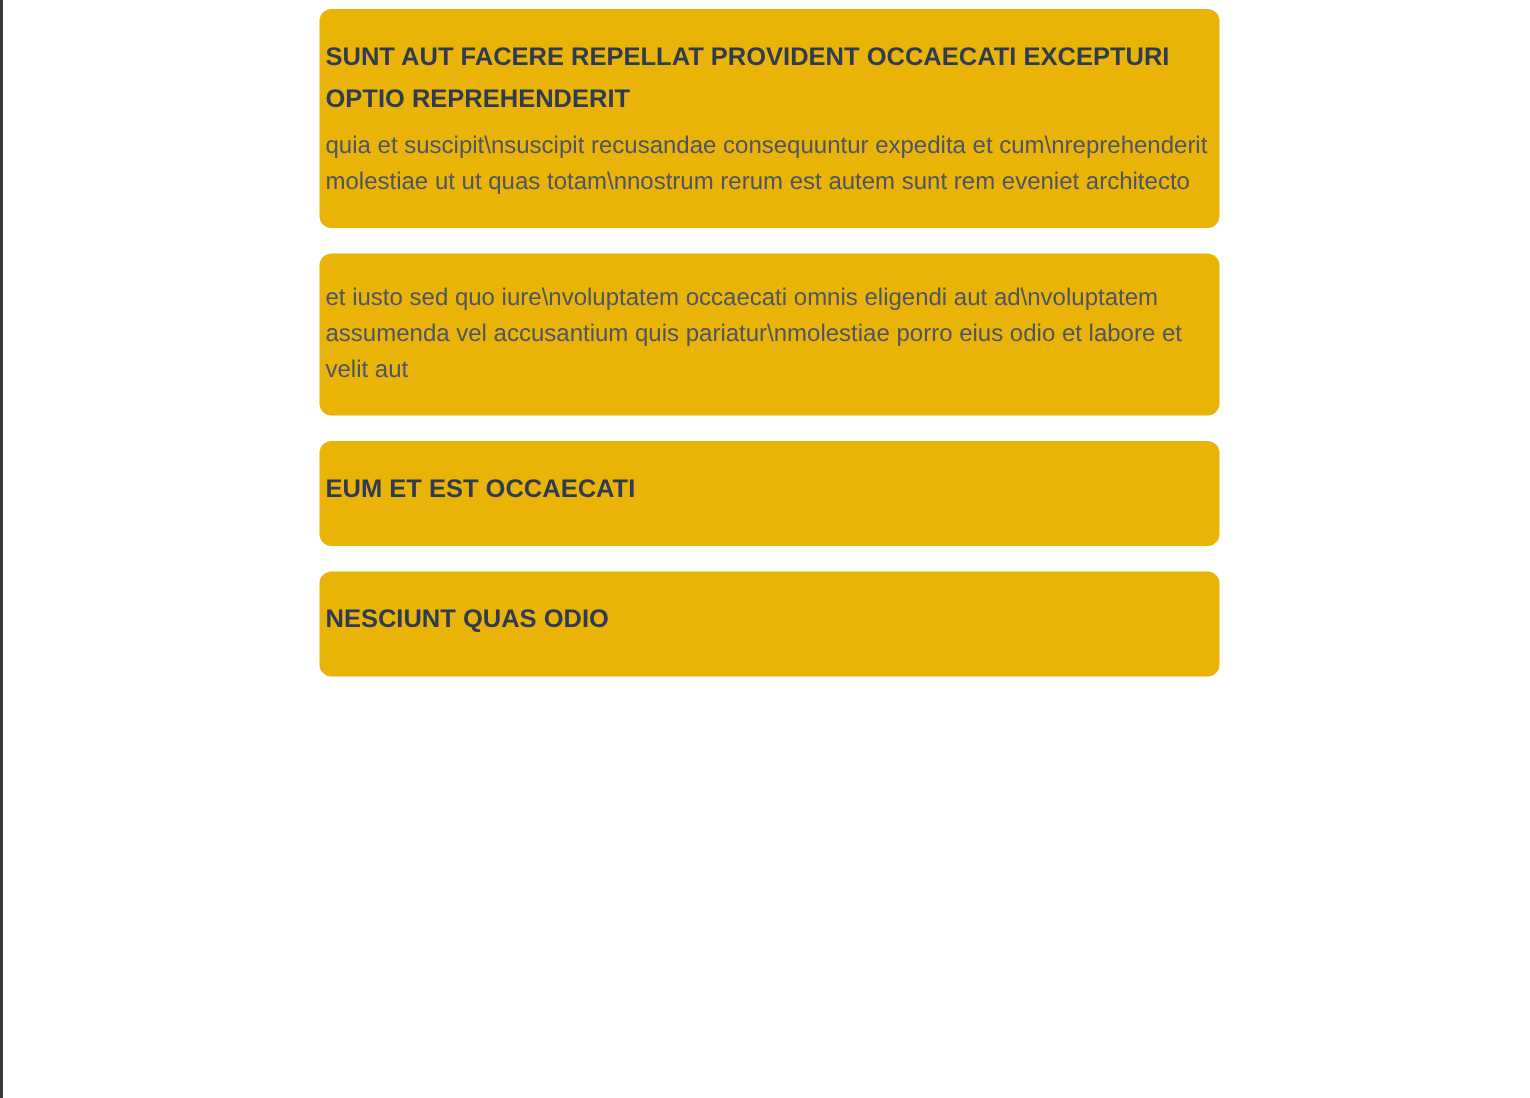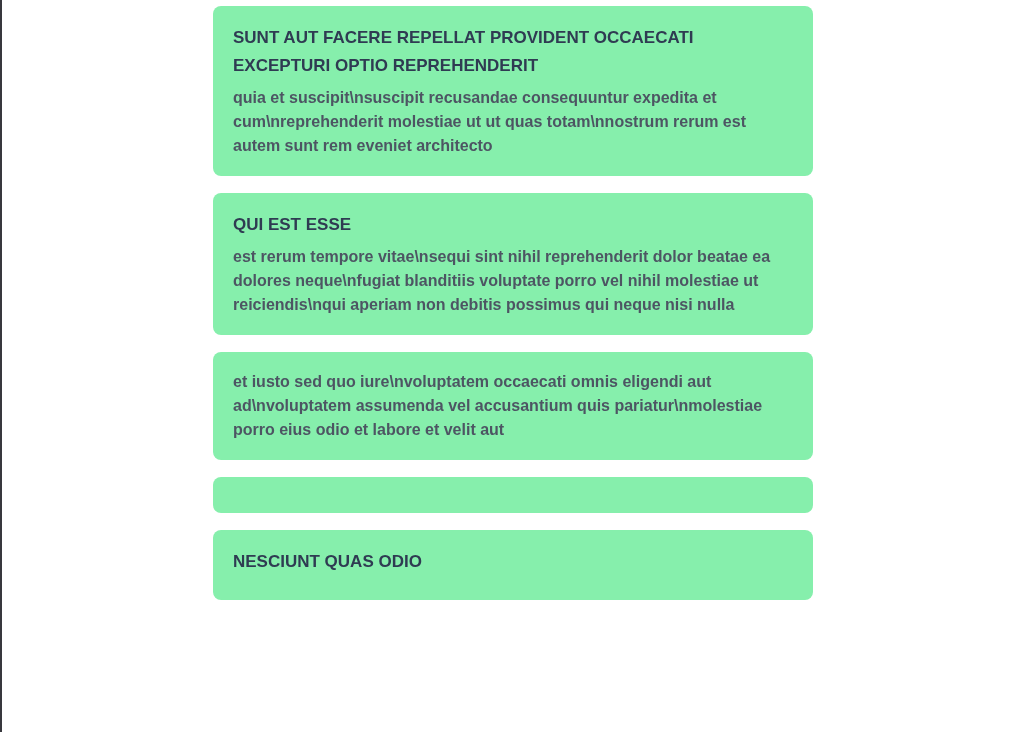--- a/index.html
+++ b/index.html
@@ -22,62 +22,59 @@
     height: 732px;
     background: #38383d;
   }
   .post-list {
     width: 600px;
     margin-left: 213px;
     padding-top: 6px;
     box-sizing: border-box;
   }
   .post-card {
-    background: #86efac;
+    background: #eab308;
     border-radius: 8px;
-    padding: 18px 20px;
+    padding: 18px 4px;
     margin-bottom: 17px;
     box-sizing: border-box;
   }
   .post-title {
     margin: 0 0 6px 0;
     font-size: 17px;
     font-weight: 700;
     line-height: 28px;
     color: #2f3b52;
     text-transform: uppercase;
   }
   .post-body {
     margin: 0;
     font-size: 16px;
-    font-weight: 700;
+    font-weight: 400;
     line-height: 24px;
     color: #4d5563;
   }
 </style>
 </head>
 <body>
 
 <div class="left-edge"></div>
 
 <div class="post-list">
   <div class="post-card">
     <h2 class="post-title">SUNT AUT FACERE REPELLAT PROVIDENT OCCAECATI EXCEPTURI OPTIO REPREHENDERIT</h2>
     <p class="post-body">quia et suscipit\nsuscipit recusandae consequuntur expedita et cum\nreprehenderit molestiae ut ut quas totam\nnostrum rerum est autem sunt rem eveniet architecto</p>
   </div>
 
-  <div class="post-card">
-    <h2 class="post-title">QUI EST ESSE</h2>
-    <p class="post-body">est rerum tempore vitae\nsequi sint nihil reprehenderit dolor beatae ea dolores neque\nfugiat blanditiis voluptate porro vel nihil molestiae ut reiciendis\nqui aperiam non debitis possimus qui neque nisi nulla</p>
-  </div>
 
   <div class="post-card">
     <p class="post-body">et iusto sed quo iure\nvoluptatem occaecati omnis eligendi aut ad\nvoluptatem assumenda vel accusantium quis pariatur\nmolestiae porro eius odio et labore et velit aut</p>
   </div>
 
   <div class="post-card">
+    <h2 class="post-title">EUM ET EST OCCAECATI</h2>
   </div>
 
   <div class="post-card">
     <h2 class="post-title">NESCIUNT QUAS ODIO</h2>
     <p class="post-body"></p>
   </div>
 </div>
 
 </body></html>

